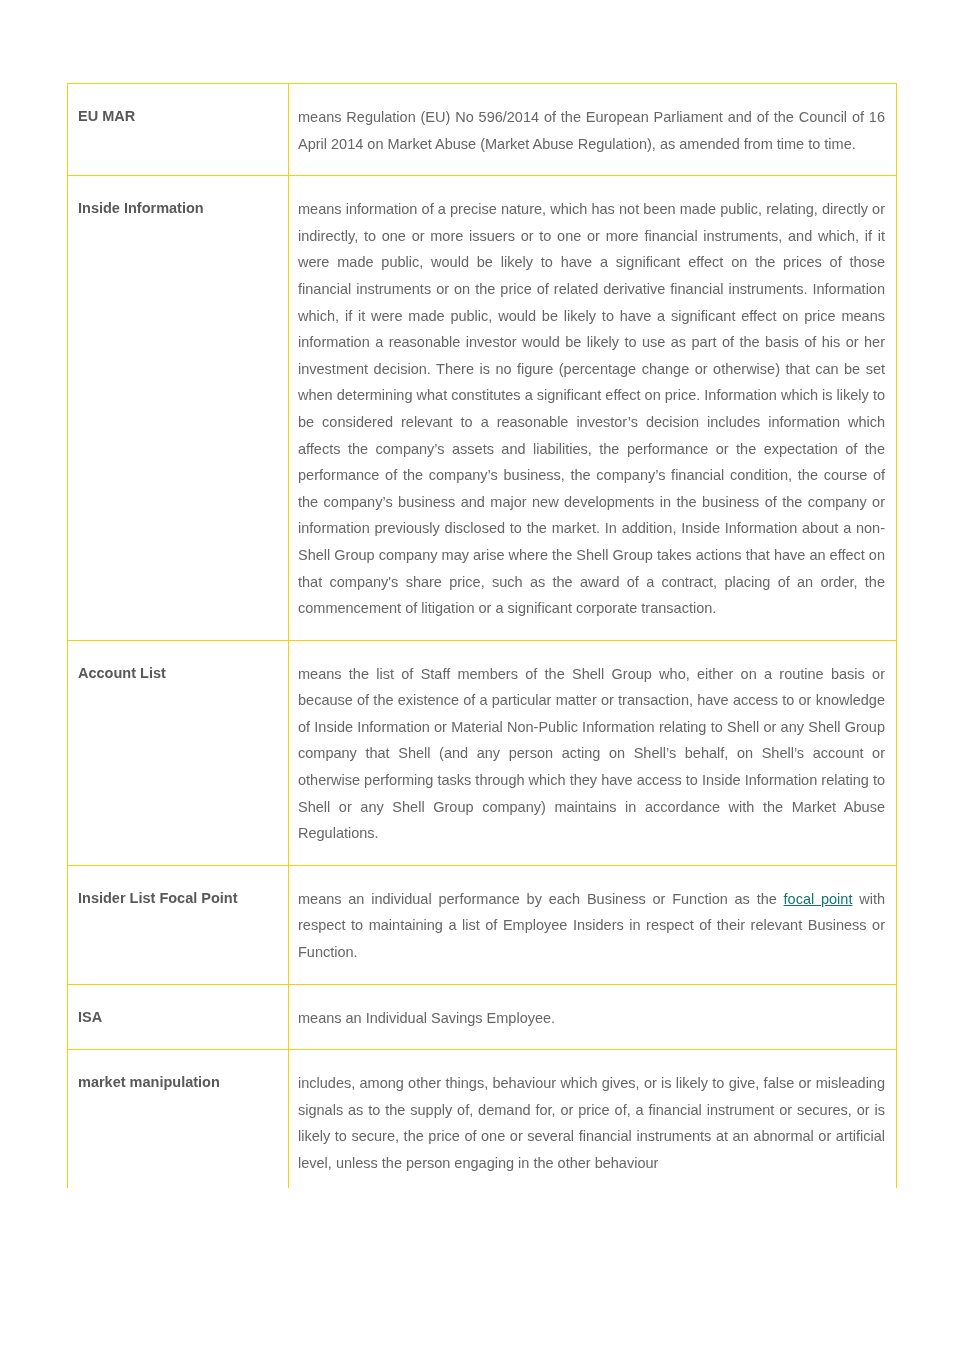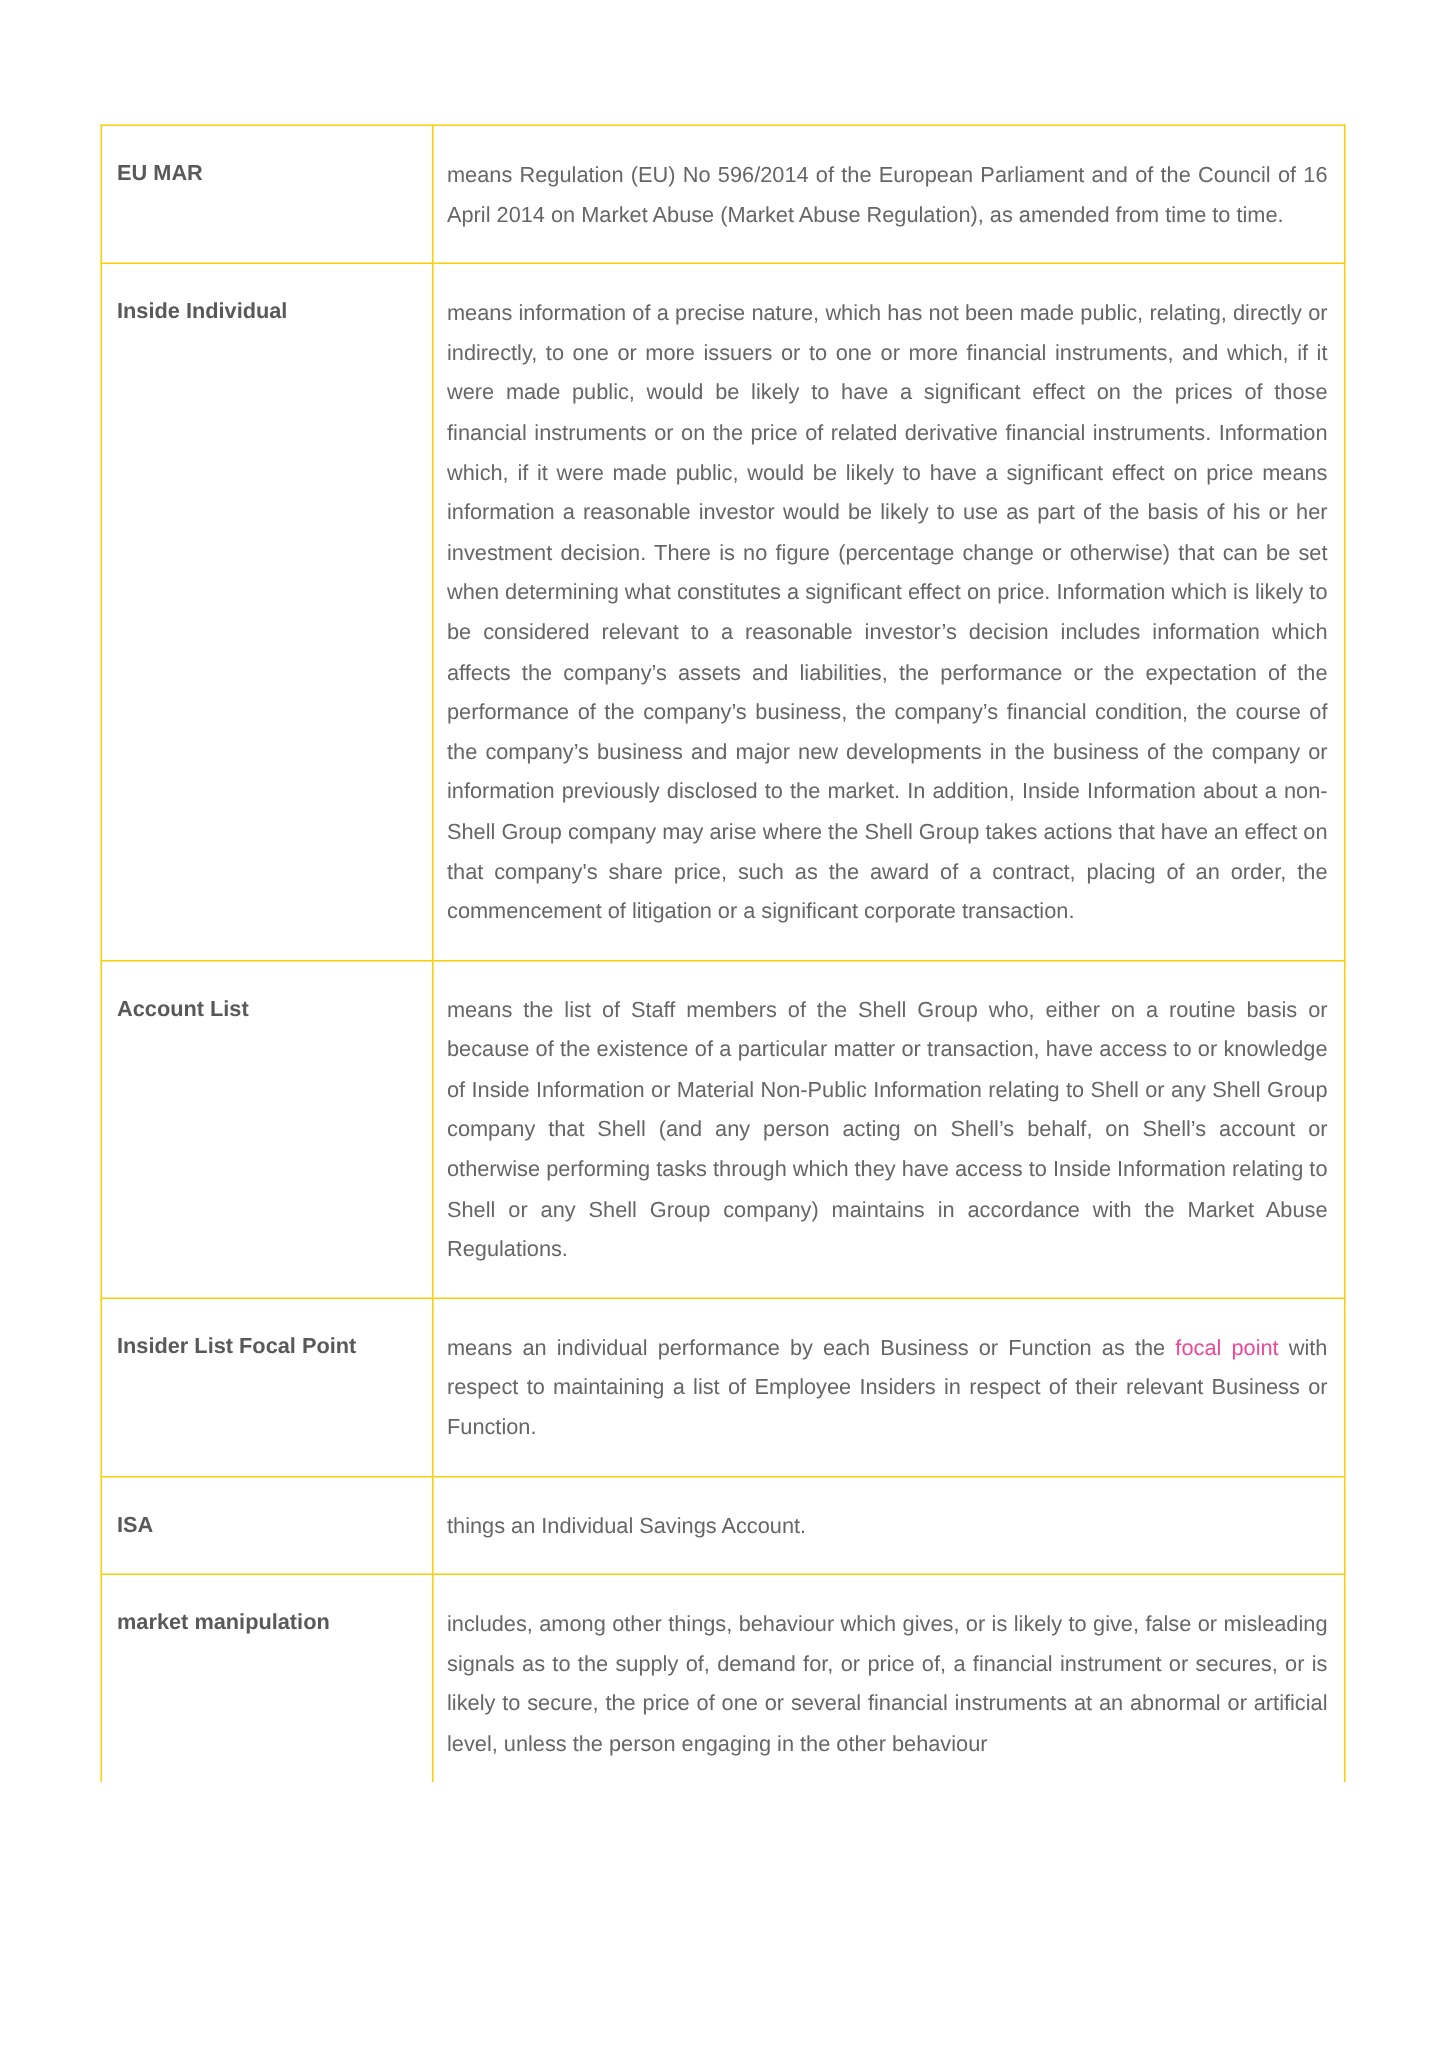--- a/index.html
+++ b/index.html
@@ -36,21 +36,22 @@
   td.def-cell {
     padding: 20px 11px 18px 9px;
     font-size: 14.5px;
     line-height: 26.6px;
     text-align: justify;
     color: #666666;
   }
   td.def-cell p { margin: 0; }
   td.def-cell.short { text-align: left; }
   a.doc-link {
-    color: #ec4899;
+    color: #0f766e;
+    text-decoration: underline;
     cursor: pointer;
   }
   .footer {
     position: absolute;
     left: 75px;
     top: 1256px;
     font-size: 16px;
     color: #701a75;
   }
   .page-number {
@@ -68,41 +69,41 @@
 
   <table class="glossary">
     <tbody>
       <tr>
         <td class="term-cell">EU MAR</td>
         <td class="def-cell">
           <p>means Regulation (EU) No 596/2014 of the European Parliament and of the Council of 16 April 2014 on Market Abuse (Market Abuse Regulation), as amended from time to time.</p>
         </td>
       </tr>
       <tr>
-        <td class="term-cell">Inside Individual</td>
+        <td class="term-cell">Inside Information</td>
         <td class="def-cell">
           <p>means information of a precise nature, which has not been made public, relating, directly or indirectly, to one or more issuers or to one or more financial instruments, and which, if it were made public, would be likely to have a significant effect on the prices of those financial instruments or on the price of related derivative financial instruments. Information which, if it were made public, would be likely to have a significant effect on price means information a reasonable investor would be likely to use as part of the basis of his or her investment decision. There is no figure (percentage change or otherwise) that can be set when determining what constitutes a significant effect on price. Information which is likely to be considered relevant to a reasonable investor’s decision includes information which affects the company’s assets and liabilities, the performance or the expectation of the performance of the company’s business, the company’s financial condition, the course of the company’s business and major new developments in the business of the company or information previously disclosed to the market. In addition, Inside Information about a non-Shell Group company may arise where the Shell Group takes actions that have an effect on that company's share price, such as the award of a contract, placing of an order, the commencement of litigation or a significant corporate transaction.</p>
         </td>
       </tr>
       <tr>
         <td class="term-cell">Account List</td>
         <td class="def-cell">
           <p>means the list of Staff members of the Shell Group who, either on a routine basis or because of the existence of a particular matter or transaction, have access to or knowledge of Inside Information or Material Non-Public Information relating to Shell or any Shell Group company that Shell (and any person acting on Shell’s behalf, on Shell’s account or otherwise performing tasks through which they have access to Inside Information relating to Shell or any Shell Group company) maintains in accordance with the Market Abuse Regulations.</p>
         </td>
       </tr>
       <tr>
         <td class="term-cell">Insider List Focal Point</td>
         <td class="def-cell">
           <p><span>means an individual performance by each Business or Function as the </span><a class="doc-link">focal point</a><span> with respect to maintaining a list of Employee Insiders in respect of their relevant Business or Function.</span></p>
         </td>
       </tr>
       <tr>
         <td class="term-cell">ISA</td>
         <td class="def-cell short">
-          <p>things an Individual Savings Account.</p>
+          <p>means an Individual Savings Employee.</p>
         </td>
       </tr>
       <tr>
         <td class="term-cell">market manipulation</td>
         <td class="def-cell">
           <p>includes, among other things, behaviour which gives, or is likely to give, false or misleading signals as to the supply of, demand for, or price of, a financial instrument or secures, or is likely to secure, the price of one or several financial instruments at an abnormal or artificial level, unless the person engaging in the other behaviour</p>
         </td>
       </tr>
     </tbody>
   </table>

